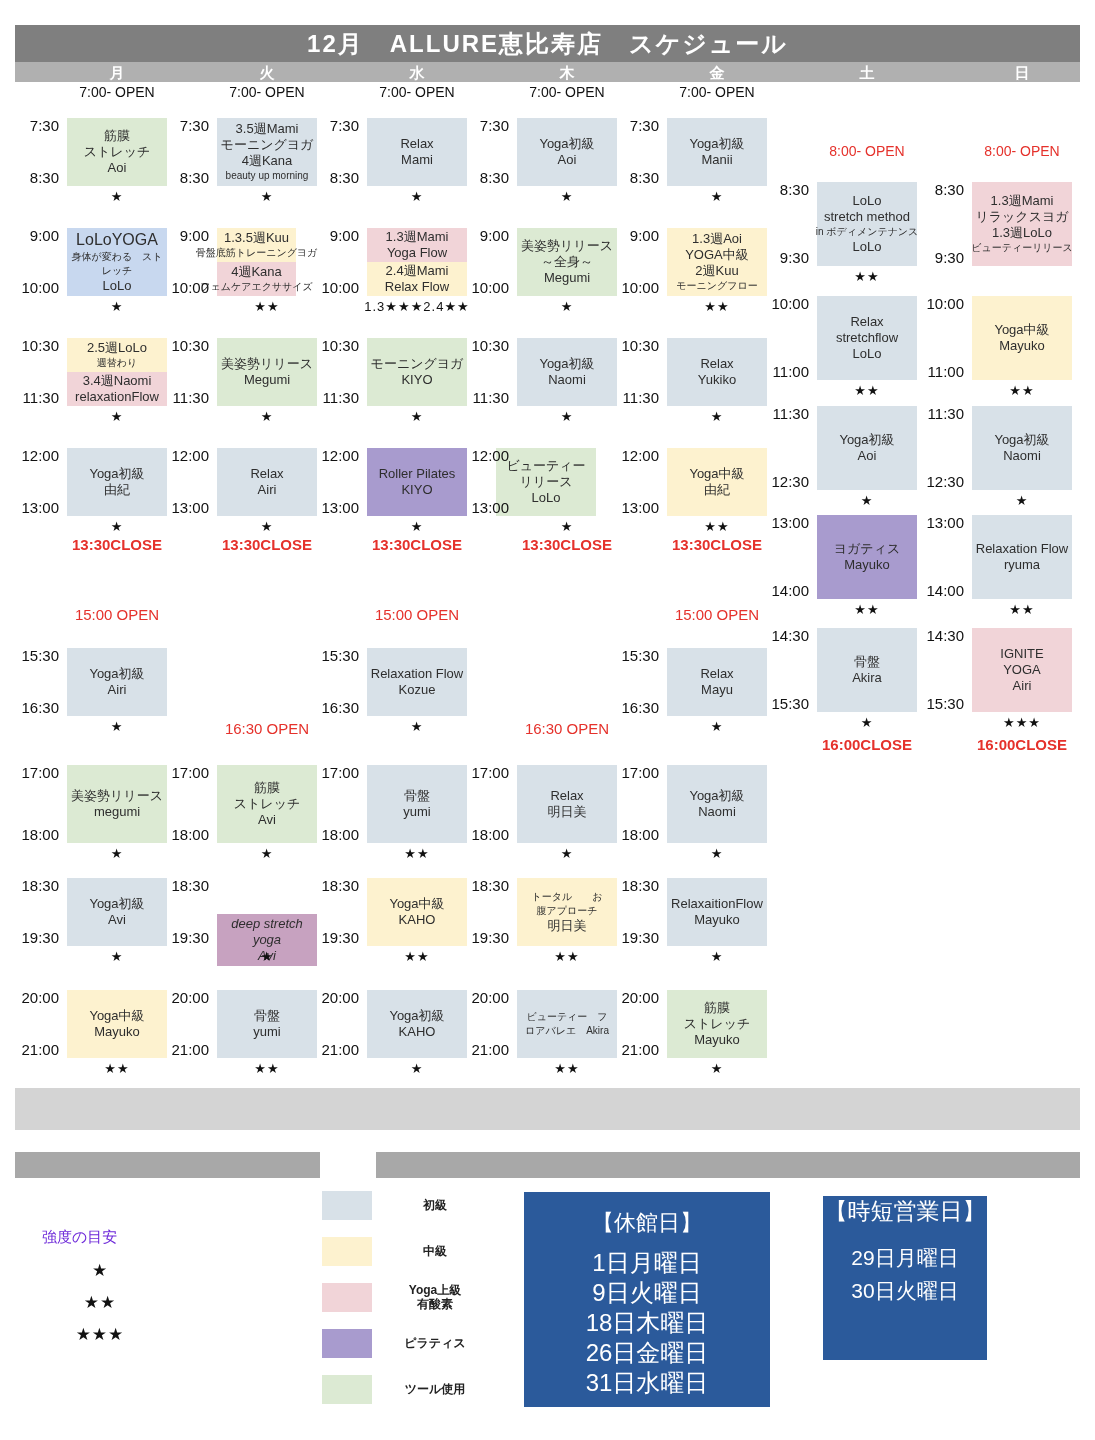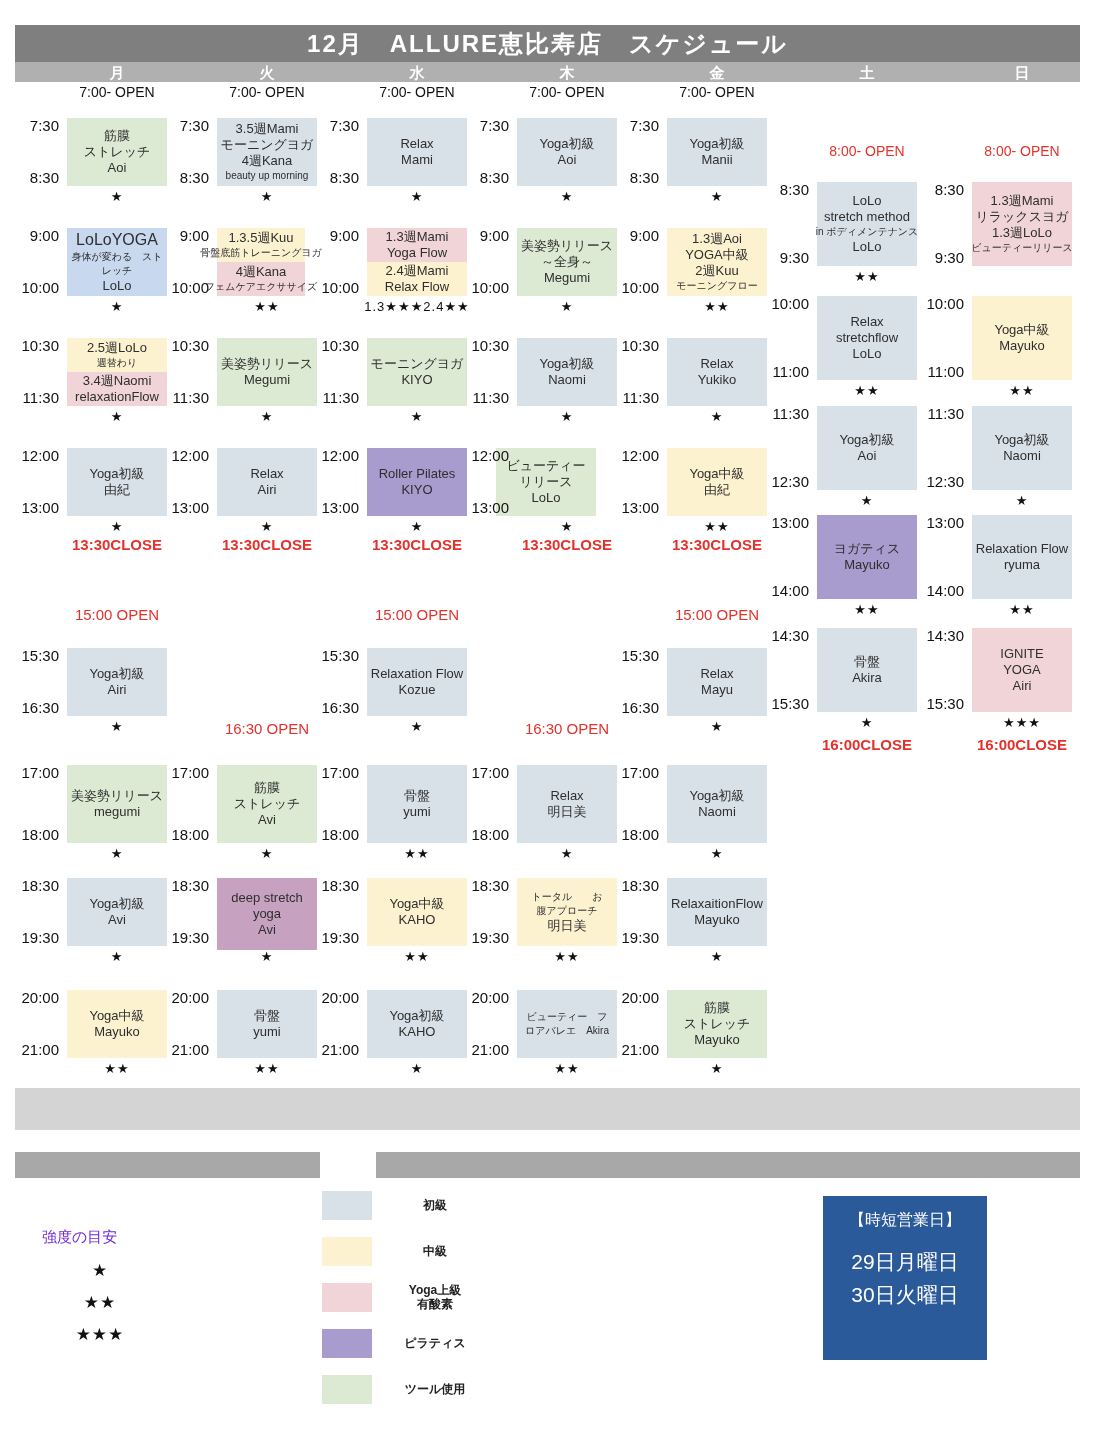--- a/index.html
+++ b/index.html
@@ -137,21 +137,21 @@
         <div class="seg" style="background: rgb(216, 225, 232);">
           <div class="ln">3.5週Mami</div>
           <div class="ln">モーニングヨガ</div>
           <div class="ln">4週Kana</div>
           <div class="ln sm">beauty up morning</div>
         </div>
       </div>
       <div class="abs time" style="left: 165px; top: 117px; width: 44px;">7:30</div>
       <div class="abs time" style="left: 165px; top: 169px; width: 44px;">8:30</div>
       <div class="abs stars" style="left: 177px; top: 189px; width: 180px; white-space: nowrap;">★</div>
-      <div class="abs block" style="left: 217px; top: 228px; width: 88px; height: 68px;">
+      <div class="abs block" style="left: 217px; top: 228px; width: 79px; height: 68px;">
         <div class="seg" style="background: rgb(253, 242, 207);">
           <div class="ln">1.3.5週Kuu</div>
           <div class="ln sm">骨盤底筋トレーニングヨガ</div>
         </div>
         <div class="seg" style="background: rgb(241, 212, 216);">
           <div class="ln">4週Kana</div>
           <div class="ln sm">フェムケアエクササイズ</div>
         </div>
       </div>
       <div class="abs time" style="left: 165px; top: 227px; width: 44px;">9:00</div>
@@ -180,21 +180,21 @@
       <div class="abs block" style="left: 217px; top: 765px; width: 100px; height: 78px;">
         <div class="seg" style="background: rgb(220, 234, 211);">
           <div class="ln">筋膜</div>
           <div class="ln">ストレッチ</div>
           <div class="ln">Avi</div>
         </div>
       </div>
       <div class="abs time" style="left: 165px; top: 764px; width: 44px;">17:00</div>
       <div class="abs time" style="left: 165px; top: 826px; width: 44px;">18:00</div>
       <div class="abs stars" style="left: 177px; top: 846px; width: 180px; white-space: nowrap;">★</div>
-      <div class="abs block" style="left: 217px; top: 878px; width: 100px; height: 72px;">
+      <div class="abs block" style="left: 217px; top: 914px; width: 100px; height: 52px; font-style: italic;">
         <div class="seg" style="background: rgb(199, 162, 192);">
           <div class="ln">deep stretch</div>
           <div class="ln">yoga</div>
           <div class="ln">Avi</div>
         </div>
       </div>
       <div class="abs time" style="left: 165px; top: 877px; width: 44px;">18:30</div>
       <div class="abs time" style="left: 165px; top: 929px; width: 44px;">19:30</div>
       <div class="abs stars" style="left: 177px; top: 949px; width: 180px; white-space: nowrap;">★</div>
       <div class="abs block" style="left: 217px; top: 990px; width: 100px; height: 68px;">
@@ -560,22 +560,32 @@
       <div class="abs lg-label" style="left: 380px; top: 1237px; width: 110px; height: 29px;">中級</div>
       <div class="abs lg-swatch" style="left: 322px; top: 1283px; background: rgb(241, 212, 216);"></div>
       <div class="abs lg-label" style="left: 380px; top: 1283px; width: 110px; height: 29px;">Yoga上級
 有酸素</div>
       <div class="abs lg-swatch" style="left: 322px; top: 1329px; background: rgb(168, 155, 206);"></div>
       <div class="abs lg-label" style="left: 380px; top: 1329px; width: 110px; height: 29px;">ピラティス</div>
       <div class="abs lg-swatch" style="left: 322px; top: 1375px; background: rgb(220, 234, 211);"></div>
       <div class="abs lg-label" style="left: 380px; top: 1375px; width: 110px; height: 29px;">ツール使用</div>
     </div>
 
+  <div class="abs bluebox" style="left:524px;top:1192px;width:246px;height:215px;">
+    <div class="bb-title" style="font-size:22px;margin-top:16px;">【休館日】</div>
+    <div id="closed-dates" style="margin-top:10px;font-size:24px;line-height:30px;">
+        <div class="bb-date">1日月曜日</div>
+        <div class="bb-date">9日火曜日</div>
+        <div class="bb-date">18日木曜日</div>
+        <div class="bb-date">26日金曜日</div>
+        <div class="bb-date">31日水曜日</div>
+      </div>
+  </div>
 
   <div class="abs bluebox" style="left:823px;top:1196px;width:164px;height:164px;">
-    <div class="bb-title" style="font-size:16px;margin-top:14px;">【時短営業日】</div>
+    <div class="bb-title" style="font-size:23px;">【時短営業日】</div>
     <div id="short-dates" style="margin-top:14px;font-size:21px;line-height:33px;">
         <div class="bb-date">29日月曜日</div>
         <div class="bb-date">30日火曜日</div>
       </div>
   </div>
 
 </div>
 
 </body></html>

